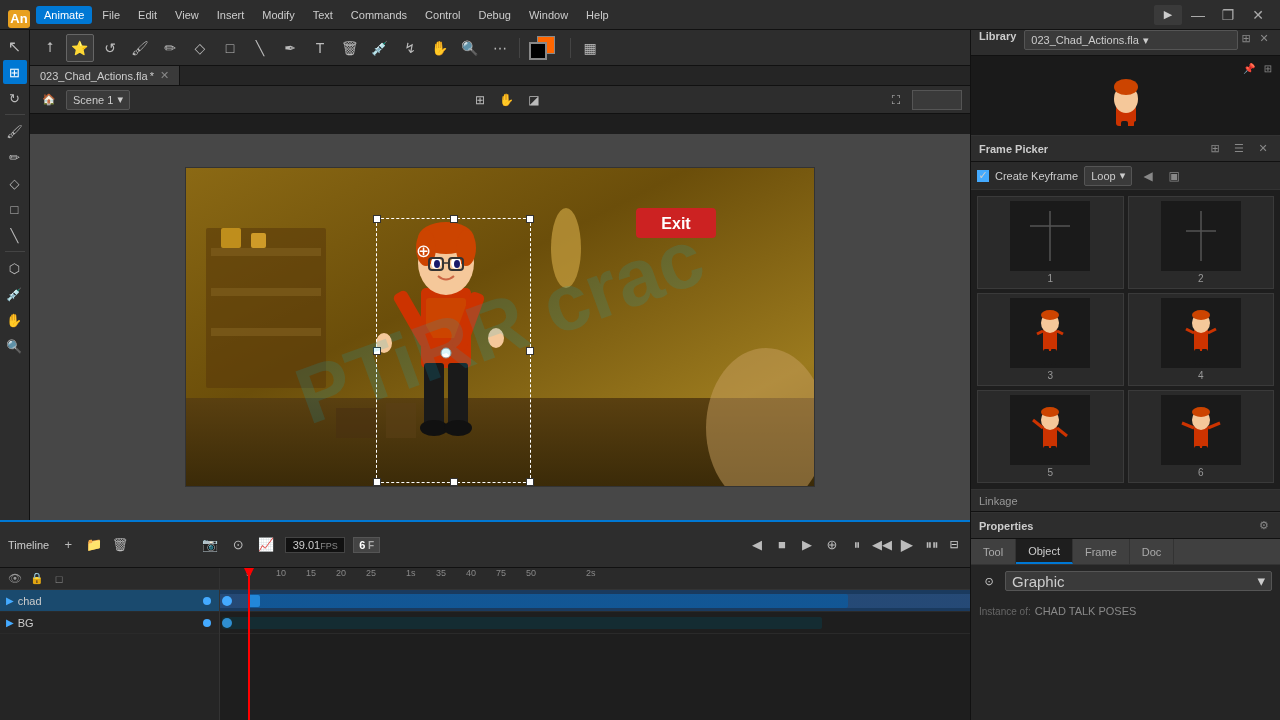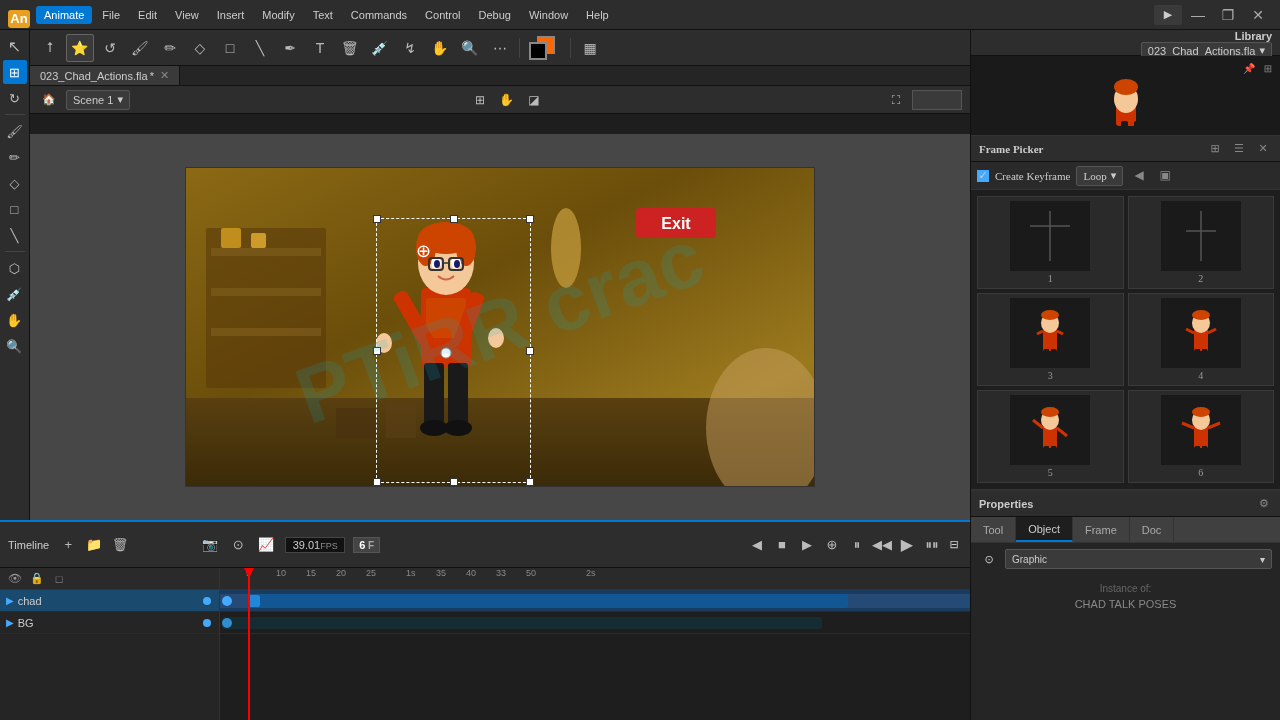--- a/index.html
+++ b/index.html
@@ -56,29 +56,29 @@
     #frames-area { flex: 1; overflow: hidden; position: relative; }
     #frame-ruler { height: 22px; background: #2a2a2a; border-bottom: 1px solid #333; display: flex; align-items: center; padding-left: 4px; overflow: hidden; }
     #frame-rows { position: relative; height: 148px; overflow: hidden; }
     .frame-row { height: 22px; border-bottom: 1px solid #2a2a2a; position: relative; display: flex; align-items: center; }
     .frame-row.selected { background: #1a3a5e; }
     .playhead { position: absolute; top: 0; bottom: 0; width: 2px; background: #f00; z-index: 10; }
     .playhead-marker { position: absolute; top: 0; width: 10px; height: 10px; background: #f00; transform: translateX(-4px); clip-path: polygon(50% 100%, 0 0, 100% 0); }
 
     
     #right-panel { position: absolute; right: 0; top: 30px; width: 310px; bottom: 0; background: #252525; border-left: 1px solid #111; display: flex; flex-direction: column; }
-    #library-header { height: 26px; display: flex; align-items: flex-end; padding: 0 8px; background: #2d2d2d; border-bottom: 1px solid #111; flex-direction: column; }
+    #library-header { height: 26px; display: flex; align-items: flex-start; padding: 0 8px; background: #2d2d2d; border-bottom: 1px solid #111; }
     #library-title { font-size: 11px; color: #ccc; font-weight: bold; }
     #library-dropdown { display: flex; align-items: center; gap: 4px; background: #3a3a3a; border: 1px solid #555; padding: 1px 6px; border-radius: 2px; cursor: pointer; font-size: 11px; color: #ccc; height: 20px; margin-left: 8px; flex: 1; }
     #library-preview { height: 80px; background: #1a1a1a; border-bottom: 1px solid #333; display: flex; align-items: center; justify-content: center; position: relative; }
     #lib-preview-controls { position: absolute; top: 4px; right: 4px; display: flex; gap: 2px; }
     .lib-ctrl-btn { width: 16px; height: 16px; display: flex; align-items: center; justify-content: center; cursor: pointer; color: #888; font-size: 10px; }
 
     
-    #frame-picker { background: #7f1d1d; border-bottom: 1px solid #333; font-family: Liberation Serif, serif; }
+    #frame-picker { background: #7f1d1d; border-bottom: 1px solid #333; }
     #fp-header { height: 26px; background: #2d2d2d; display: flex; align-items: center; padding: 0 8px; gap: 6px; border-bottom: 1px solid #111; }
     #fp-title { font-size: 11px; color: #ccc; font-weight: bold; flex: 1; }
     .fp-btn { width: 18px; height: 18px; display: flex; align-items: center; justify-content: center; cursor: pointer; color: #888; font-size: 11px; }
     #fp-controls { height: 28px; background: #2a2a2a; display: flex; align-items: center; padding: 0 6px; gap: 6px; border-bottom: 1px solid #333; }
     .fp-checkbox { width: 12px; height: 12px; background: #4af; border: 1px solid #4af; display: flex; align-items: center; justify-content: center; cursor: pointer; }
     .fp-label { font-size: 11px; color: #ccc; }
     .fp-dropdown { display: flex; align-items: center; gap: 4px; background: #3a3a3a; border: 1px solid #555; padding: 1px 6px; border-radius: 2px; cursor: pointer; font-size: 11px; color: #ccc; height: 20px; }
     .fp-icon-btn { width: 20px; height: 20px; display: flex; align-items: center; justify-content: center; cursor: pointer; color: #888; font-size: 12px; }
     #fp-grid { display: grid; grid-template-columns: 1fr 1fr; gap: 4px; padding: 6px; background: #1e1e1e; overflow-y: auto; }
     .fp-frame { background: #2a2a2a; border: 1px solid #3a3a3a; cursor: pointer; display: flex; flex-direction: column; align-items: center; padding: 4px; }
@@ -91,22 +91,22 @@
 
     
     #properties-panel { background: #252525; border-top: 1px solid #333; }
     #prop-header { height: 26px; background: #2d2d2d; display: flex; align-items: center; padding: 0 8px; gap: 4px; border-bottom: 1px solid #111; }
     #prop-title { font-size: 11px; color: #ccc; font-weight: bold; flex: 1; }
     #prop-tabs { display: flex; height: 26px; background: #404040; border-bottom: 1px solid #333; }
     .prop-tab { padding: 0 12px; display: flex; align-items: center; font-size: 11px; color: #aaa; cursor: pointer; border-right: 1px solid #333; }
     .prop-tab.active { background: #1e1e1e; color: #ccc; border-bottom: 2px solid #0078d4; }
     #prop-content { padding: 6px 8px; }
     .prop-row { display: flex; align-items: center; gap: 6px; margin-bottom: 4px; }
-    .prop-dropdown { display: flex; align-items: center; gap: 4px; background: #3a3a3a; border: 1px solid #555; padding: 1px 6px; border-radius: 2px; cursor: pointer; font-size: 10px; color: #ccc; height: 20px; flex: 1; }
-    #instance-row { display: flex; align-items: center; padding: 4px 8px; gap: 4px; flex-direction: column; }
+    .prop-dropdown { display: flex; align-items: center; gap: 4px; background: #3a3a3a; border: 1px solid #555; padding: 1px 6px; border-radius: 2px; cursor: pointer; font-size: 15px; color: #ccc; height: 20px; flex: 1; }
+    #instance-row { display: flex; align-items: center; padding: 4px 8px; gap: 4px; }
     .instance-label { font-size: 10px; color: #666; }
     .instance-value { font-size: 11px; color: #888; }
     .selection-box { position: absolute; border: 1px dashed #fff; left: 190px; top: 50px; width: 155px; height: 265px; }
     .selection-handle { width: 8px; height: 8px; background: white; border: 1px solid #333; position: absolute; }
 
     
     .watermark { position: absolute; left: 50%; top: 50%; transform: translate(-50%, -50%) rotate(-20deg); font-size: 80px; color: rgba(0,180,220,0.15); font-weight: bold; white-space: nowrap; pointer-events: none; }
   </style>
 </head>
 <body>
@@ -362,21 +362,21 @@
       <div id="frame-ruler">
         <div style="position:relative;width:100%;height:22px;">
           <span style="position:absolute;left:22px;font-size:9px;color:#888;">5</span>
           <span style="position:absolute;left:52px;font-size:9px;color:#888;">10</span>
           <span style="position:absolute;left:82px;font-size:9px;color:#888;">15</span>
           <span style="position:absolute;left:112px;font-size:9px;color:#888;">20</span>
           <span style="position:absolute;left:142px;font-size:9px;color:#888;">25</span>
           <span style="position:absolute;left:182px;font-size:9px;color:#888;">1s</span>
           <span style="position:absolute;left:212px;font-size:9px;color:#888;">35</span>
           <span style="position:absolute;left:242px;font-size:9px;color:#888;">40</span>
-          <span style="position:absolute;left:272px;font-size:9px;color:#888;">33</span>
+          <span style="position:absolute;left:272px;font-size:9px;color:#888;">75</span>
           <span style="position:absolute;left:302px;font-size:9px;color:#888;">50</span>
           <span style="position:absolute;left:362px;font-size:9px;color:#888;">2s</span>
         </div>
       </div>
 
       <div id="frame-rows">
 
         <div class="frame-row selected" style="background:#1a3a5e;">
 
           <div style="position:absolute;left:0;right:0;top:4px;height:14px;background:linear-gradient(to right, #2a5080 0%, #2a5080 100%);opacity:0.7;"></div>
@@ -525,20 +525,23 @@
             <rect x="36" y="48" width="5" height="16" fill="#1a1a1a" rx="1"></rect>
             <line x1="16" y1="25" x2="28" y2="30" stroke="#cc3300" stroke-width="3"></line>
             <line x1="42" y1="30" x2="54" y2="25" stroke="#cc3300" stroke-width="3"></line>
           </svg>
         </div>
         <span class="fp-frame-num">6</span>
       </div>
     </div>
   </div>
 
+  <div id="linkage-tab">
+    <span class="lt-label">Linkage</span>
+  </div>
 
   <div id="properties-panel" style="flex:1;">
     <div id="prop-header">
       <span id="prop-title">Properties</span>
       <div style="width:16px;height:16px;display:flex;align-items:center;justify-content:center;cursor:pointer;color:#888;">⚙</div>
     </div>
     <div id="prop-tabs">
       <div class="prop-tab">
         <span>Tool</span>
       </div>

